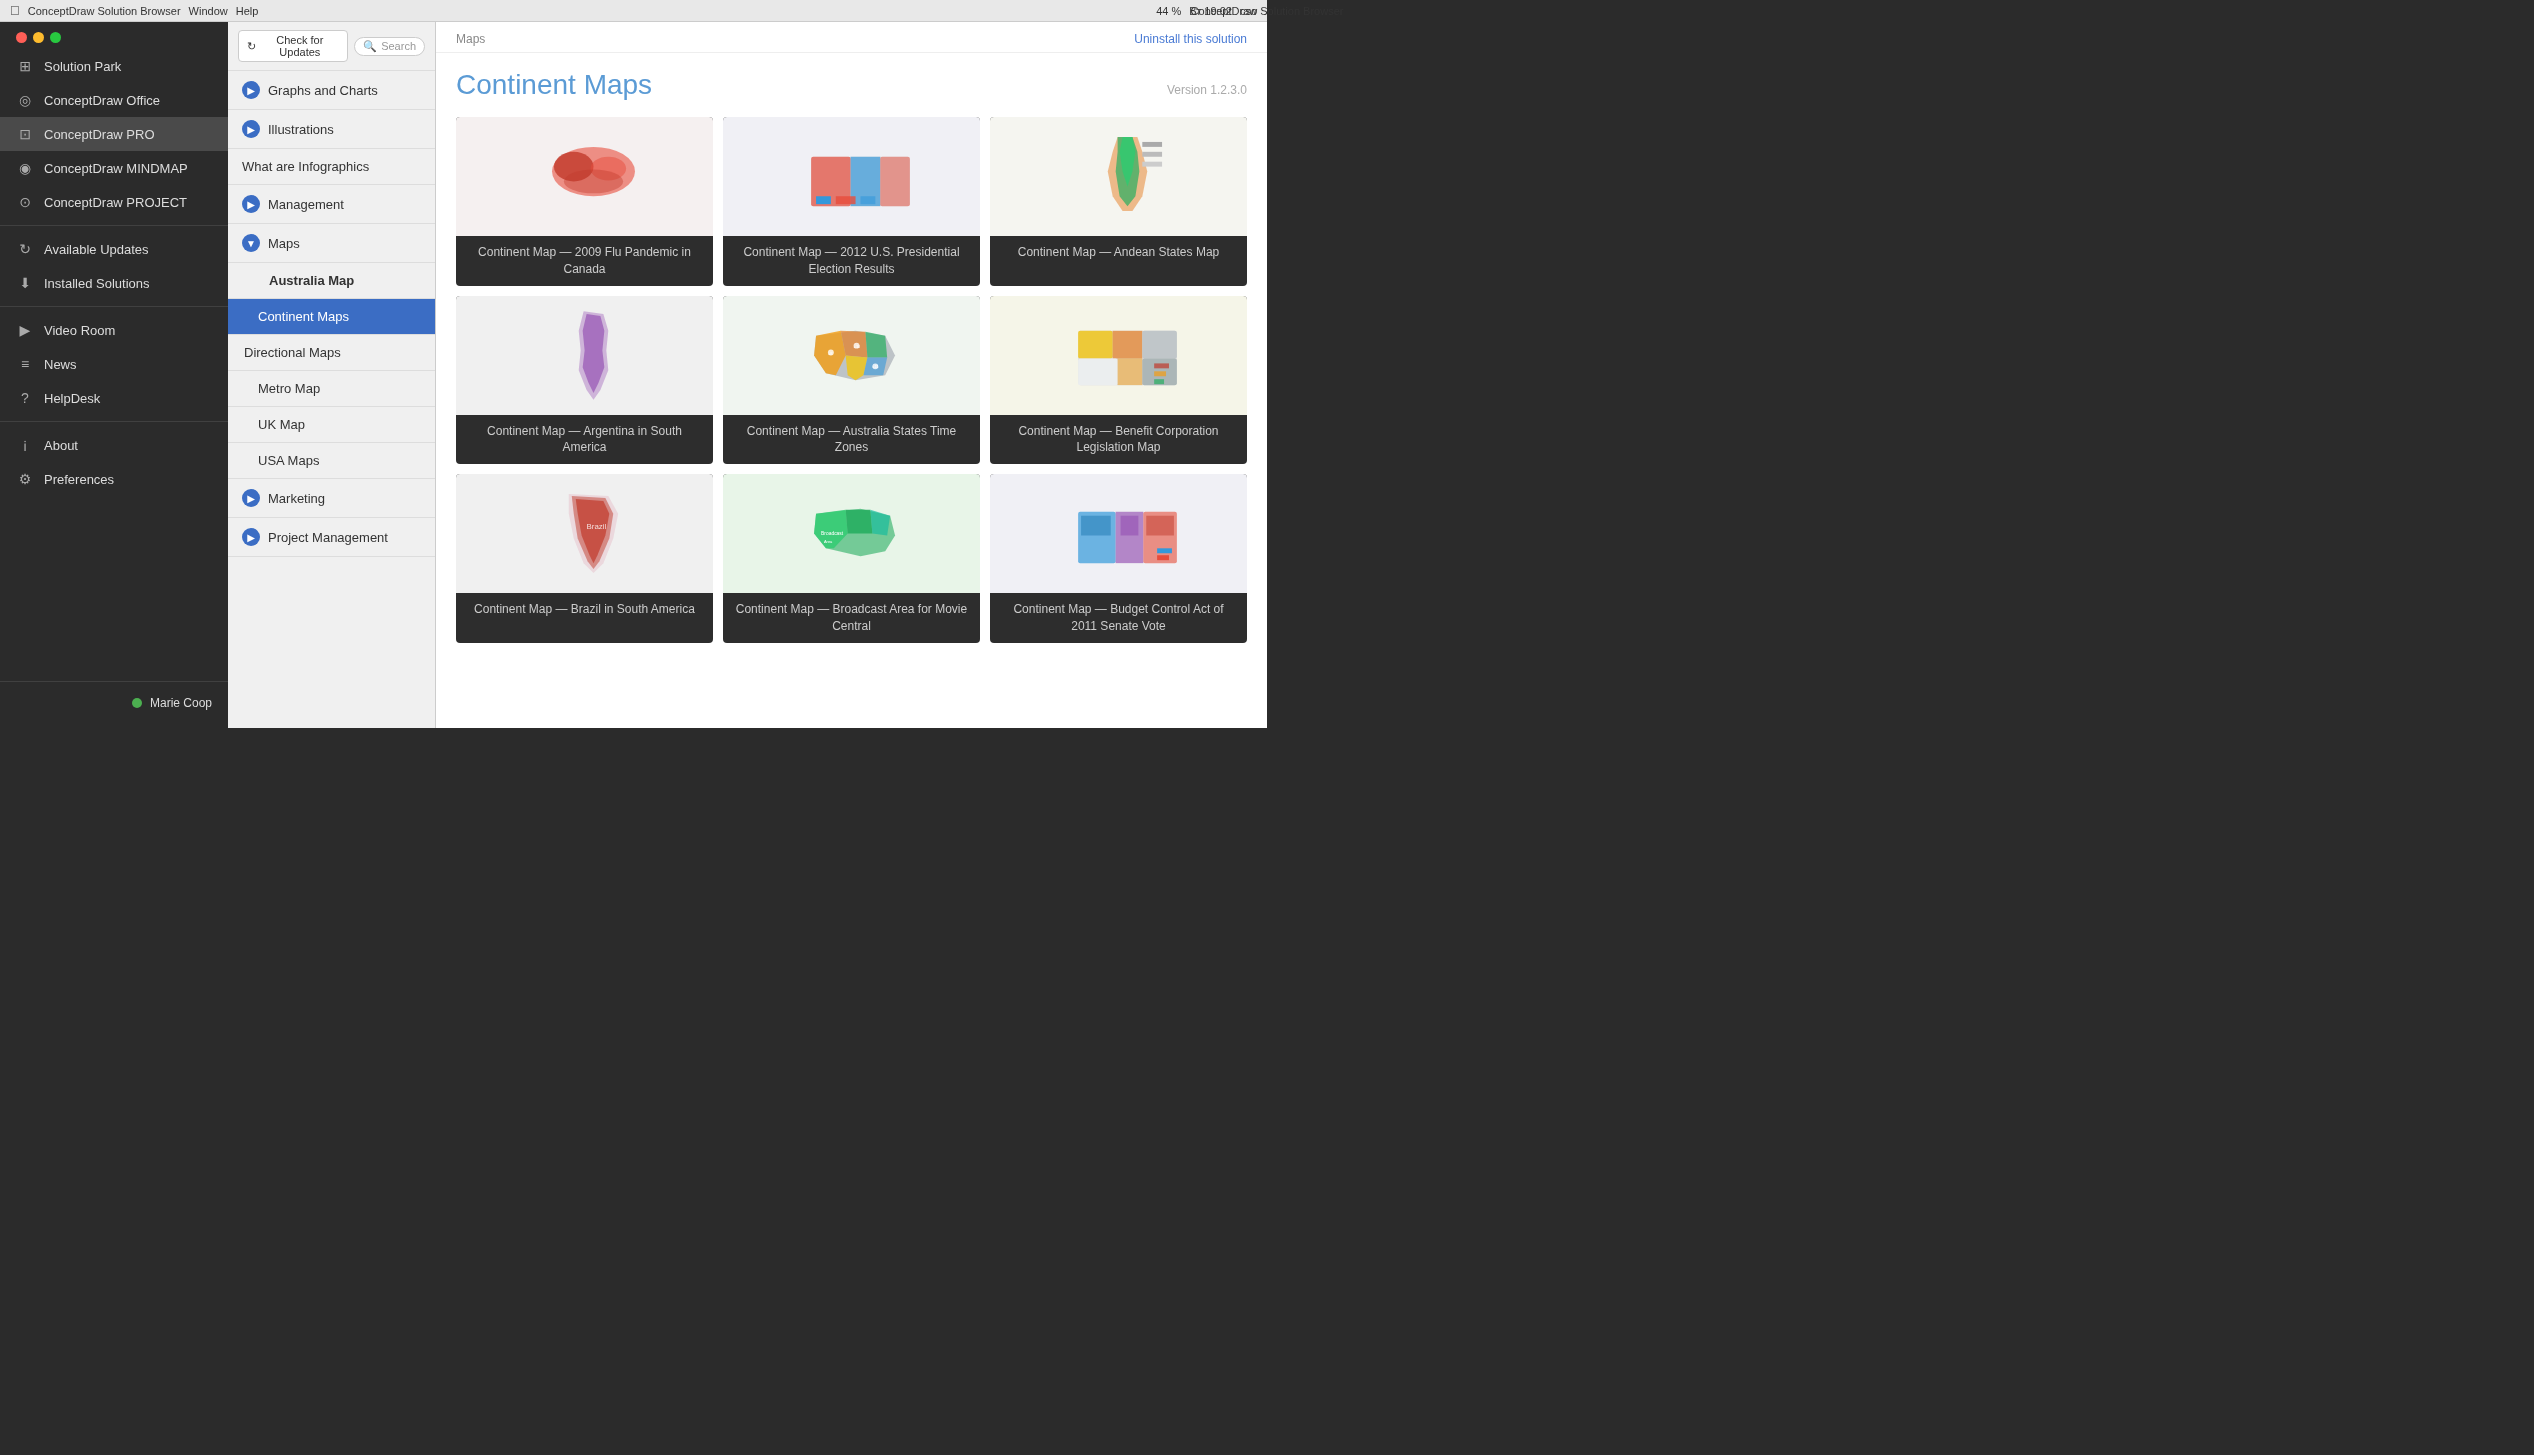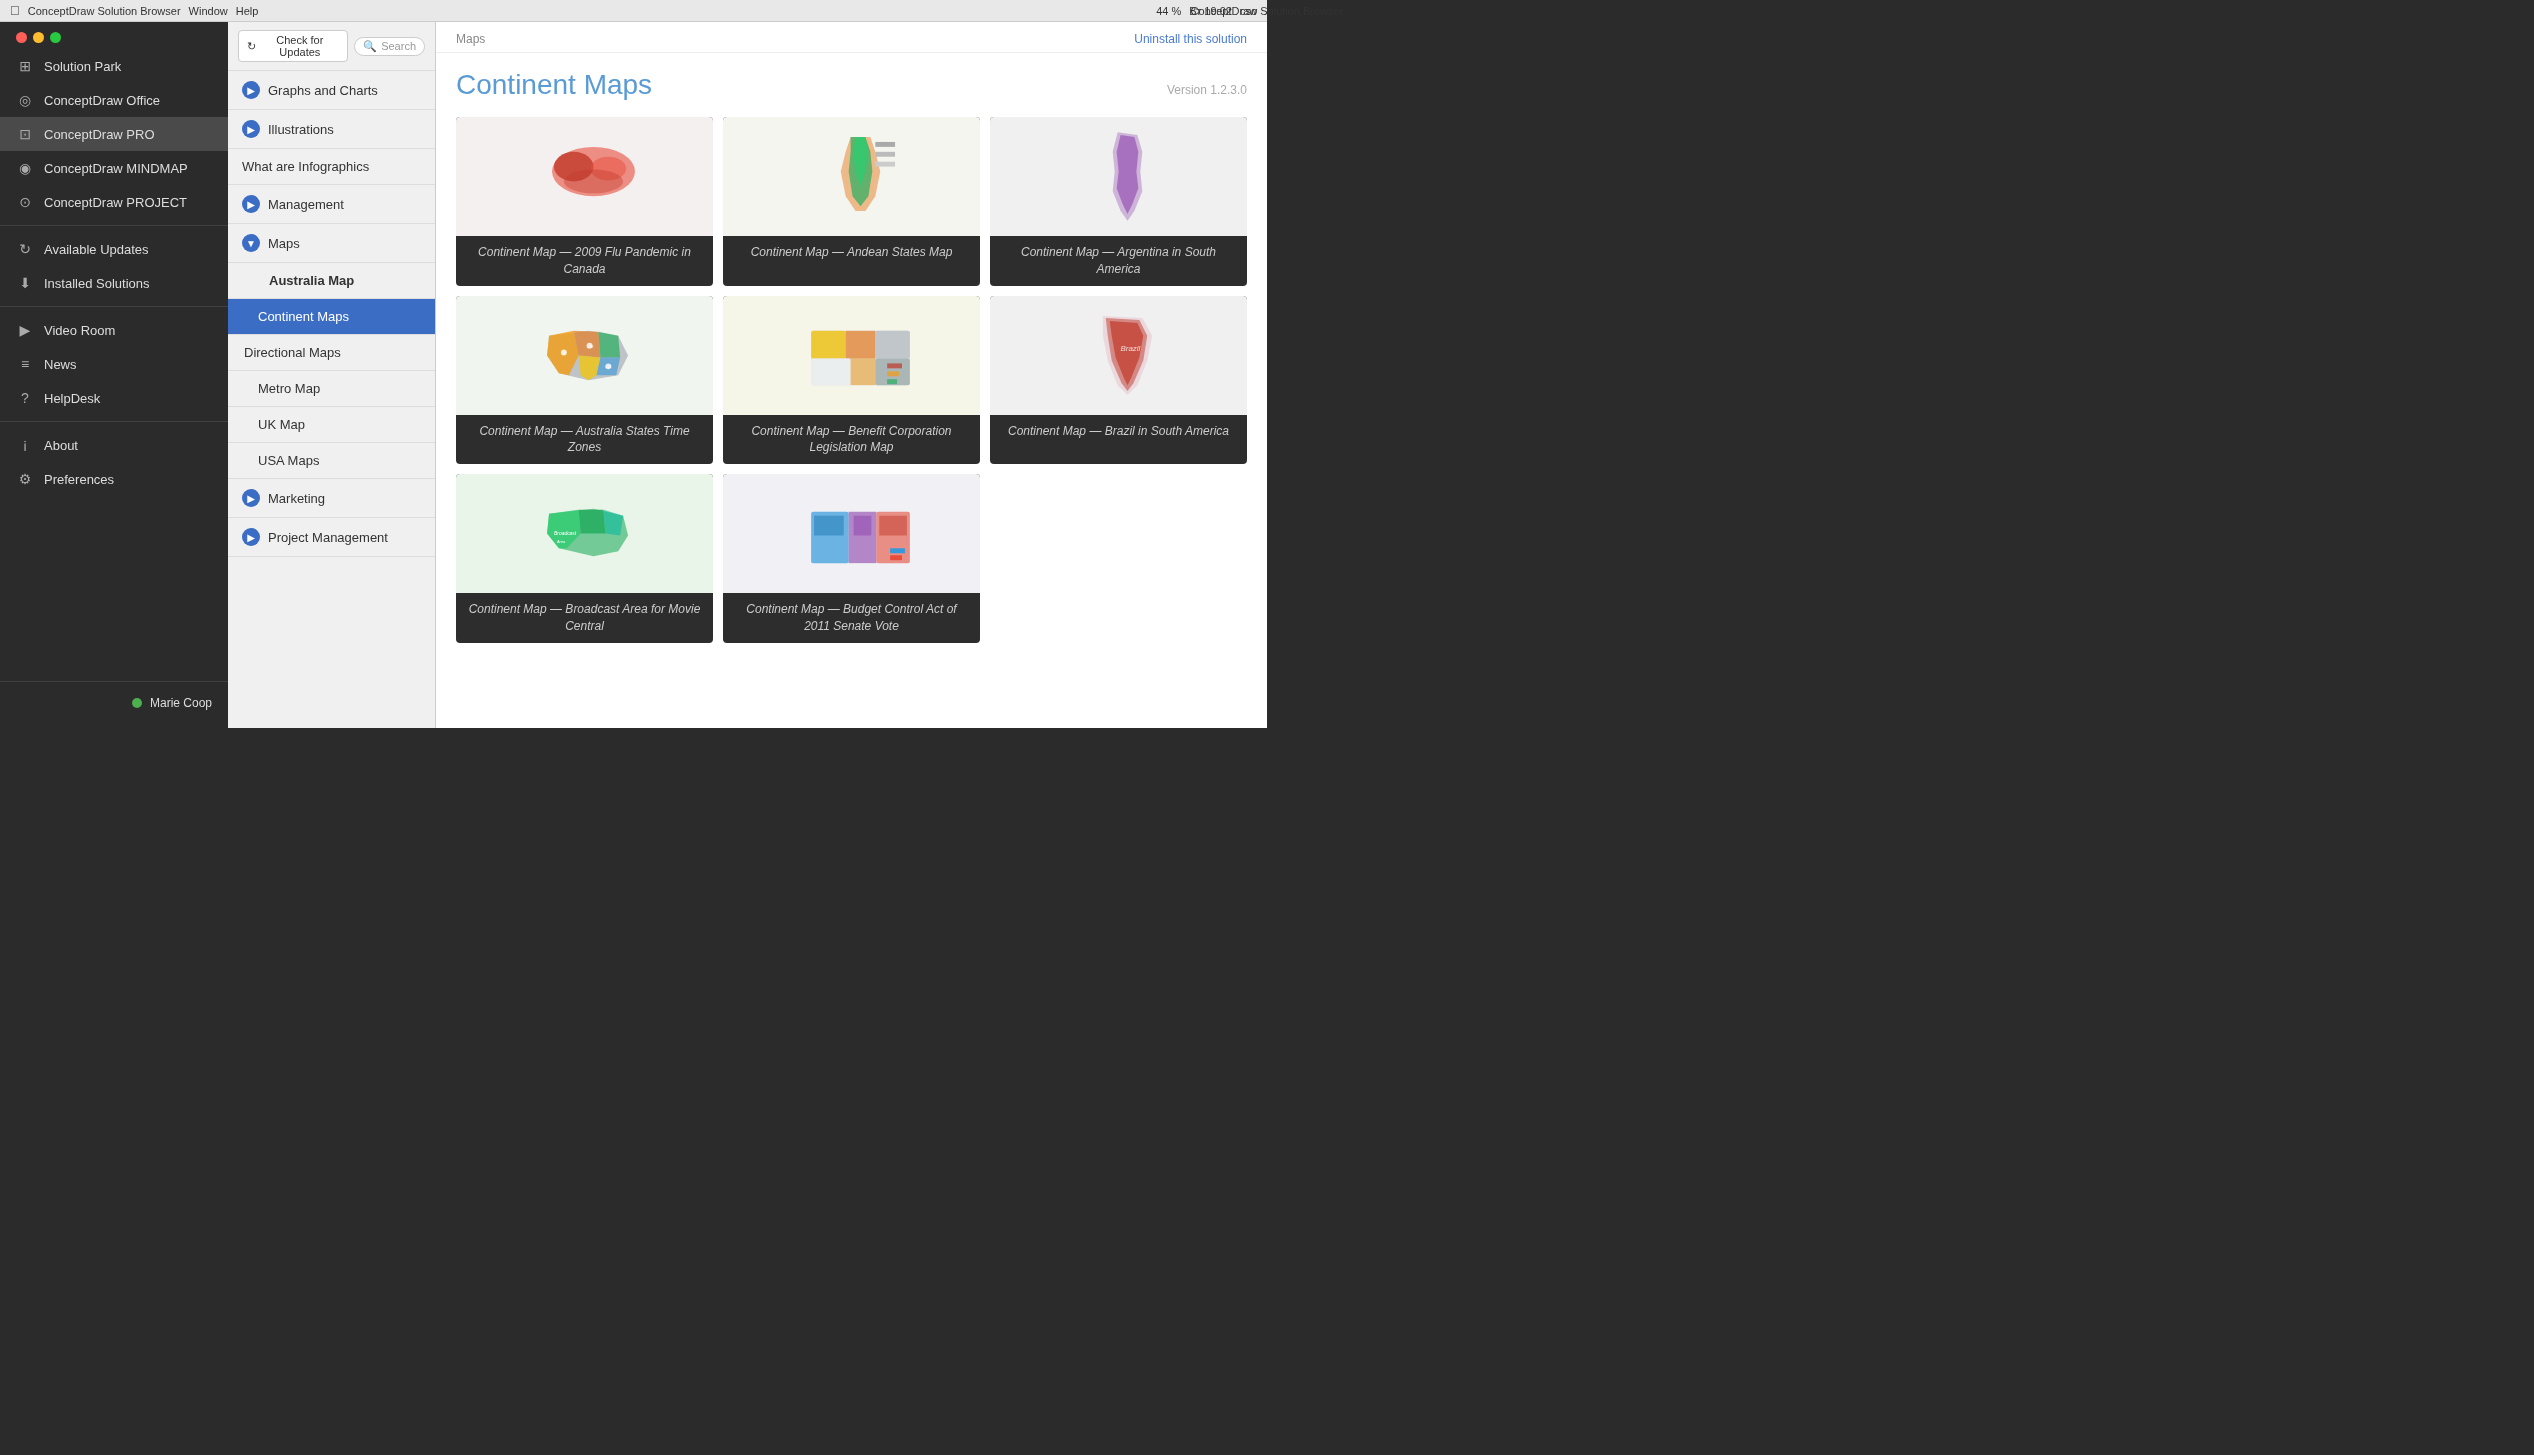--- a/index.html
+++ b/index.html
@@ -171,21 +171,20 @@
       grid-template-columns: repeat(3, 1fr);
       gap: 10px;
     }
     .map-card {
       background: #2d2d2d;
       border-radius: 4px;
       overflow: hidden;
       cursor: pointer;
       display: flex;
       flex-direction: column;
-      font-style: italic;
     }
     .map-thumbnail {
       height: 119px;
       background: #444;
       display: flex;
       align-items: center;
       justify-content: center;
       overflow: hidden;
       padding-left: 18px;
     }
@@ -384,20 +383,34 @@
             <svg width="99" height="79" viewBox="0 0 100 80">
               <ellipse cx="50" cy="35" rx="42" ry="25" fill="#e74c3c" opacity="0.6"></ellipse>
               <ellipse cx="30" cy="30" rx="20" ry="15" fill="#c0392b" opacity="0.8"></ellipse>
               <ellipse cx="65" cy="32" rx="18" ry="12" fill="#e74c3c" opacity="0.5"></ellipse>
               <ellipse cx="50" cy="45" rx="30" ry="12" fill="#c0392b" opacity="0.4"></ellipse>
             </svg>
           </div>
           <div class="map-label">Continent Map — 2009 Flu Pandemic in Canada</div>
         </div>
 
+        <div class="map-card">
+          <div class="map-thumbnail thumb-usa-election">
+            <svg width="109" height="79" viewBox="0 0 110 80">
+              <rect x="5" y="20" width="100" height="50" rx="3" fill="#ddd"></rect>
+              <rect x="5" y="20" width="40" height="50" rx="2" fill="#e74c3c" opacity="0.7"></rect>
+              <rect x="45" y="20" width="30" height="50" fill="#3498db" opacity="0.7"></rect>
+              <rect x="75" y="20" width="30" height="50" rx="2" fill="#e74c3c" opacity="0.5"></rect>
+              <rect x="10" y="60" width="15" height="8" fill="#3498db"></rect>
+              <rect x="30" y="60" width="20" height="8" fill="#e74c3c" opacity="0.8"></rect>
+              <rect x="55" y="60" width="15" height="8" fill="#3498db" opacity="0.6"></rect>
+            </svg>
+          </div>
+          <div class="map-label">Continent Map — 2012 U.S. Presidential Election Results</div>
+        </div>
 
         <div class="map-card">
           <div class="map-thumbnail thumb-andean">
             <svg width="79" height="89" viewBox="0 0 80 90">
               <path d="M30 5 L50 5 L55 20 L60 40 L55 65 L45 80 L35 80 L25 65 L20 40 L25 20 Z" fill="#e67e22" opacity="0.5"></path>
               <path d="M30 5 L45 5 L50 20 L52 40 L48 65 L40 75 L32 65 L28 40 L30 20 Z" fill="#27ae60" opacity="0.7"></path>
               <path d="M35 5 L45 5 L48 20 L45 40 L40 55 L35 40 L32 20 Z" fill="#2ecc71" opacity="0.8"></path>
               <rect x="55" y="10" width="20" height="5" fill="#aaa"></rect>
               <rect x="55" y="20" width="20" height="5" fill="#bbb"></rect>
               <rect x="55" y="30" width="20" height="5" fill="#ccc"></rect>

